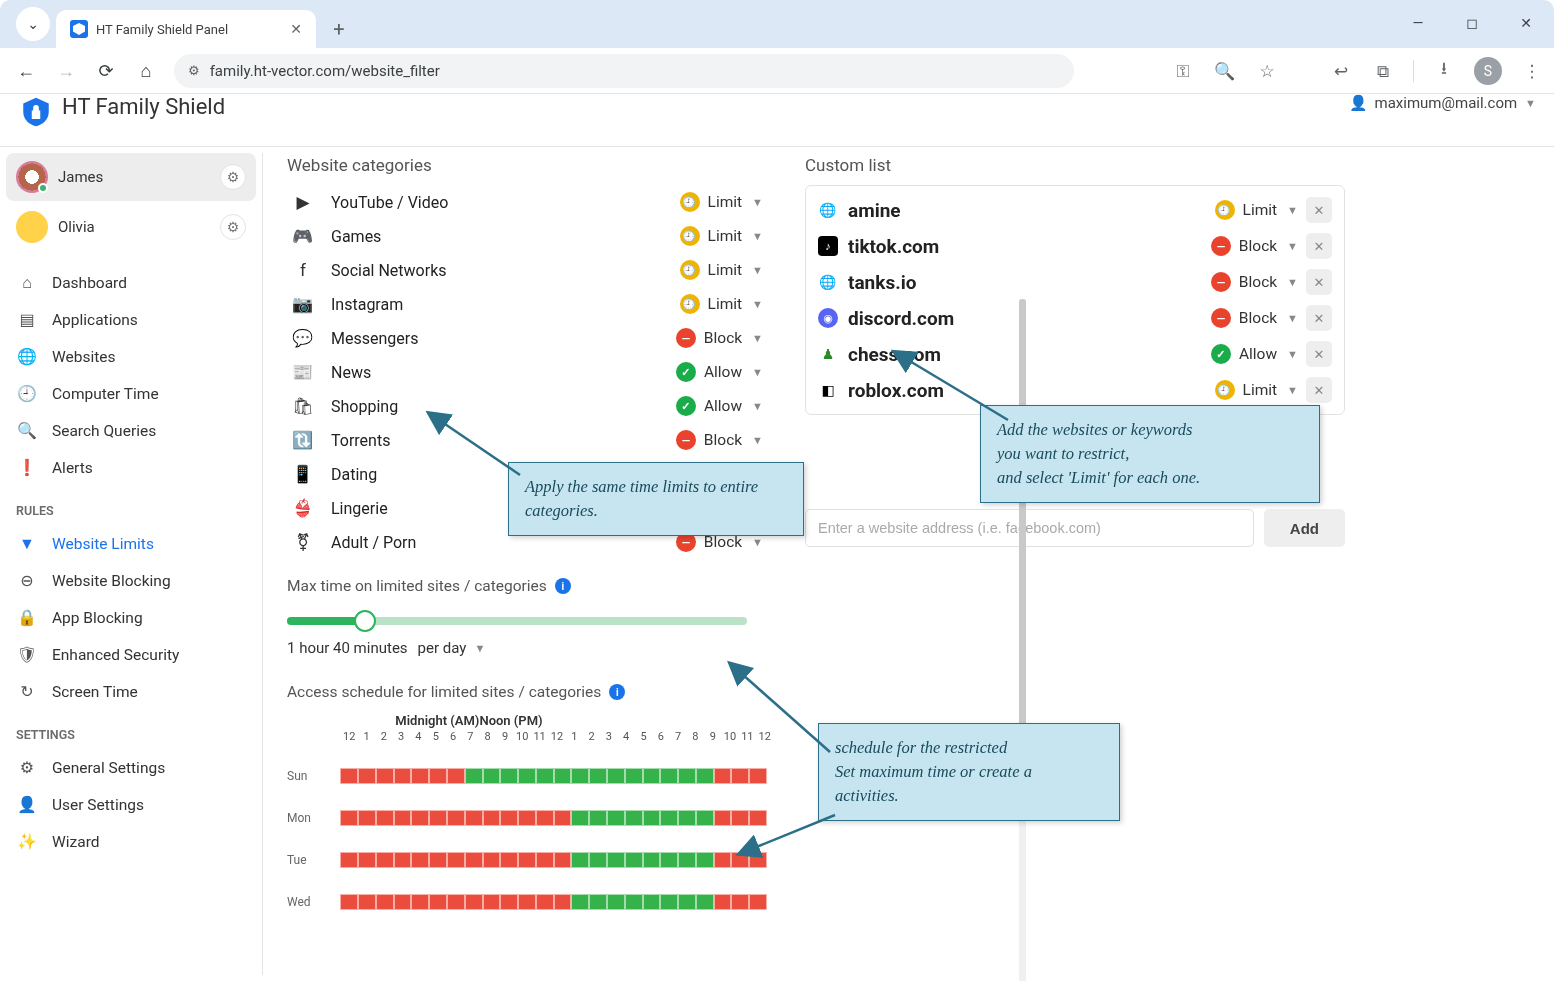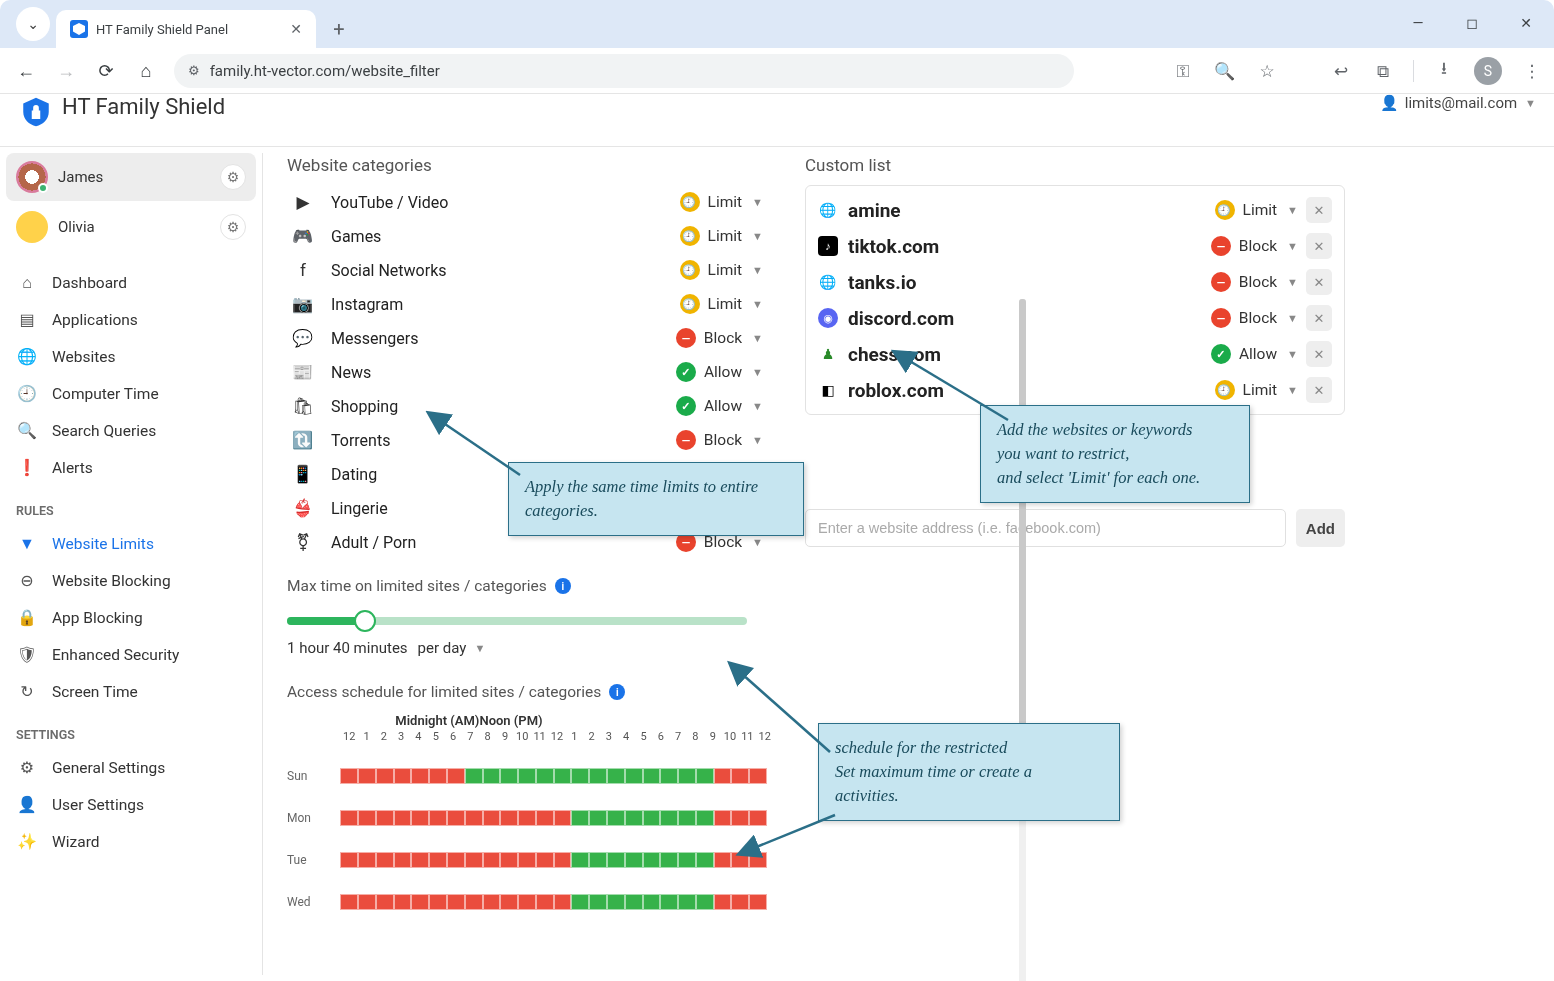--- a/index.html
+++ b/index.html
@@ -78,21 +78,21 @@
   .tiktok { background:#000; color:#fff; border-radius:4px; font-size:11px;}
   .discord { background:#5865f2; color:#fff; border-radius:50%; font-size:11px;}
   .chess { color:#2a8a2a;}
   .cust-label { font-size:19px; color:#222;font-weight:bold;}
   .cust-right { margin-left:auto; display:flex; align-items:center; gap:8px;}
   .del-btn { width:26px; height:26px; background:#eeeeee; border-radius:5px; display:flex; align-items:center; justify-content:center; color:#888; cursor:pointer; font-size:13px;}
   
   .add-row { display:flex; gap:10px; margin-top:94px;}
   .add-input { flex:1; border:1px solid #e0e0e0; border-radius:5px; padding:10px 12px; font-size:14.5px; color:#333;}
   .add-input::placeholder { color:#aaa;}
-  .add-btn { background:#eeeeee; border:none; border-radius:5px; padding:0 10px; font-size:15px; font-weight:600; color:#444; cursor:pointer;}
+  .add-btn { background:#eeeeee; border:none; border-radius:5px; padding:0 26px; font-size:15px; font-weight:600; color:#444; cursor:pointer;}
   
   .slider-sec { margin-top:18px;}
   .slider-title { font-size:15.5px; color:#555; display:flex; align-items:center; gap:8px;}
   .info-ico { width:16px; height:16px; border-radius:50%; background:#1a73e8; color:#fff; display:inline-flex; align-items:center; justify-content:center; font-size:10px; font-weight:bold;}
   .slider-track { margin-top:22px; height:8px; width:460px; border-radius:4px; background:#b9e2c8; position:relative;}
   .slider-fill { position:absolute; left:0; top:0; bottom:0; width:17%; background:#2db55d; border-radius:4px;}
   .slider-thumb { position:absolute; left:17%; top:50%; width:22px; height:22px; border-radius:50%; background:#fff; border:2px solid #2db55d; transform:translate(-50%,-50%);}
   .slider-label { margin-top:14px; font-size:15px; color:#333; display:flex; align-items:center; gap:6px;}
   
   .sched-sec { margin-top:26px;}
@@ -159,21 +159,21 @@
 <div class="app-header">
   <div class="shield-logo">
     <svg width="34" height="34" viewBox="0 0 24 24">
         <path fill="#1a73e8" d="M12 2 L21 6 V12 C21 17 17 21 12 22 C7 21 3 17 3 12 V6 Z"></path>
         <path fill="#fff" d="M9 11 H15 V17 H9 Z M10 11 V9 A2 2 0 0 1 14 9 V11"></path>
       </svg>
   </div>
   <div class="app-title">HT Family Shield</div>
   <div class="user-menu">
     <span>👤</span>
-    <span>limits@mail.com</span>
+    <span>maximum@mail.com</span>
     <span class="caret-sm">▼</span>
   </div>
 </div>
 
 <div class="app-body">
   <div class="sidebar">
     <div class="profile-row active">
       <div class="avatar donut">
           <div class="status-dot"></div>
         </div>
@@ -614,21 +614,21 @@
 <svg class="arrow-svg" style="left:430px; top:410px;" width="100" height="70">
   <defs>
       <marker id="ah1" markerWidth="10" markerHeight="10" refX="2" refY="5" orient="auto">
         <path d="M0,0 L10,5 L0,10 Z" fill="#2b6f88"></path>
       </marker>
     </defs>
   <line x1="90" y1="65" x2="12" y2="12" stroke="#2b6f88" stroke-width="2.5" marker-end="url(#ah1)"></line>
 </svg>
 
 <div class="callout-pos" style="left:980px; top:405px;">
-  <div class="callout" style="width:270px;">
+  <div class="callout" style="width:340px;">
     <div>Add the websites or keywords</div>
     <div>you want to restrict,</div>
     <div>and select 'Limit' for each one.</div>
   </div>
 </div>
 <svg class="arrow-svg" style="left:898px; top:350px;" width="120" height="80">
   <defs>
       <marker id="ah2" markerWidth="10" markerHeight="10" refX="2" refY="5" orient="auto">
         <path d="M0,0 L10,5 L0,10 Z" fill="#2b6f88"></path>
       </marker>

